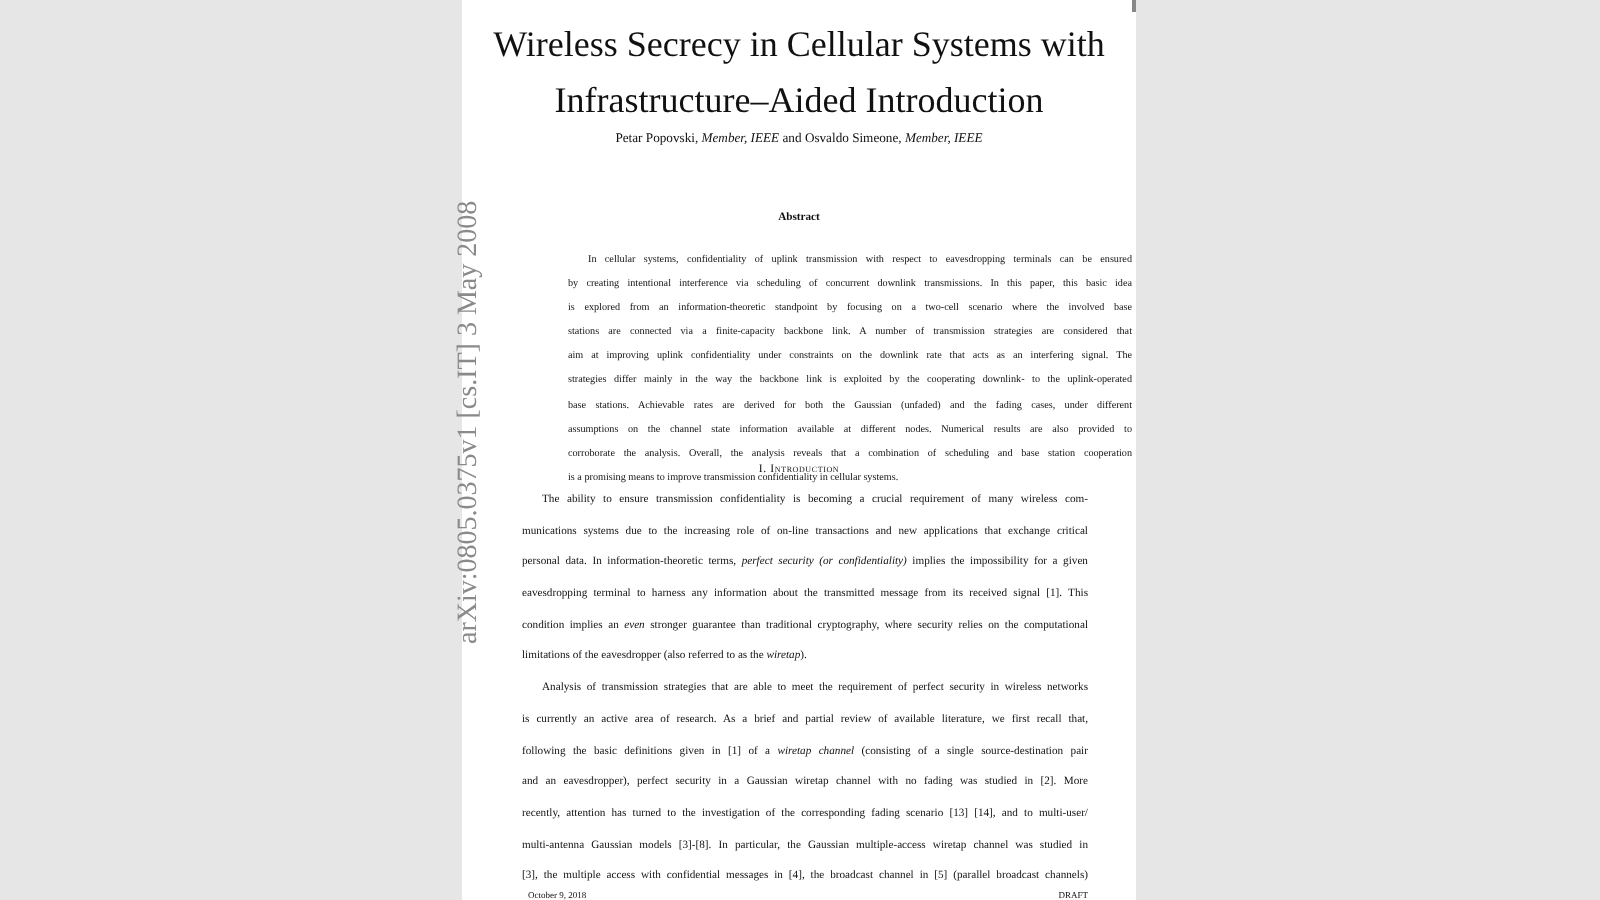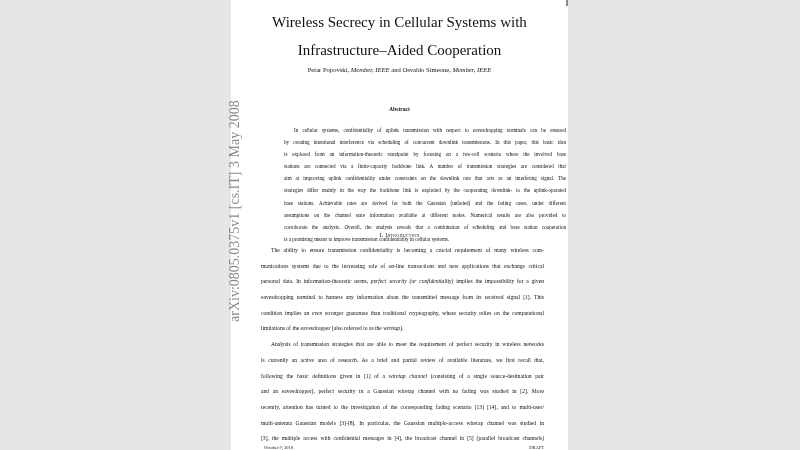--- a/index.html
+++ b/index.html
@@ -13,21 +13,21 @@
   .viewer { position:absolute; left:0; top:0; width:800px; height:450px; background:#e6e6e6; }
   .page {
     position:absolute; left:231px; top:0; width:337px; height:450px;
     background:#ffffff; overflow:hidden;
   }
   .scroll-tick {
     position:absolute; left:566px; top:0; width:2px; height:6px; background:#888;
   }
   .title {
     position:absolute; left:0; width:337px; text-align:center;
-    font-size:15px; line-height:20px; color:#111; white-space:nowrap;
+    font-size:18px; line-height:20px; color:#111; white-space:nowrap;
   }
   .title.l1 { top:12px; }
   .title.l2 { top:40px; }
   .authors {
     position:absolute; top:66px; left:0; width:337px; text-align:center;
     font-size:6.6px; white-space:nowrap;
   }
   .authors i { font-style:italic; }
   .abstract-head {
     position:absolute; top:106px; left:0; width:337px; text-align:center;
@@ -65,21 +65,21 @@
     width:0; height:0;
   }
   .arxiv-stamp span { position:absolute; left:-110px; top:-1px; }
 </style>
 </head>
 <body>
 
 <div class="viewer">
   <div class="page">
     <div class="title l1">Wireless Secrecy in Cellular Systems with</div>
-    <div class="title l2">Infrastructure–Aided Cooperation</div>
+    <div class="title l2">Infrastructure–Aided Introduction</div>
 
     <div class="authors">
       <span>Petar Popovski,</span>
       <i>Member, IEEE</i>
       <span>and</span>
       <span>Osvaldo Simeone,</span>
       <i>Member, IEEE</i>
     </div>
 
     <div class="abstract-head">Abstract</div>

